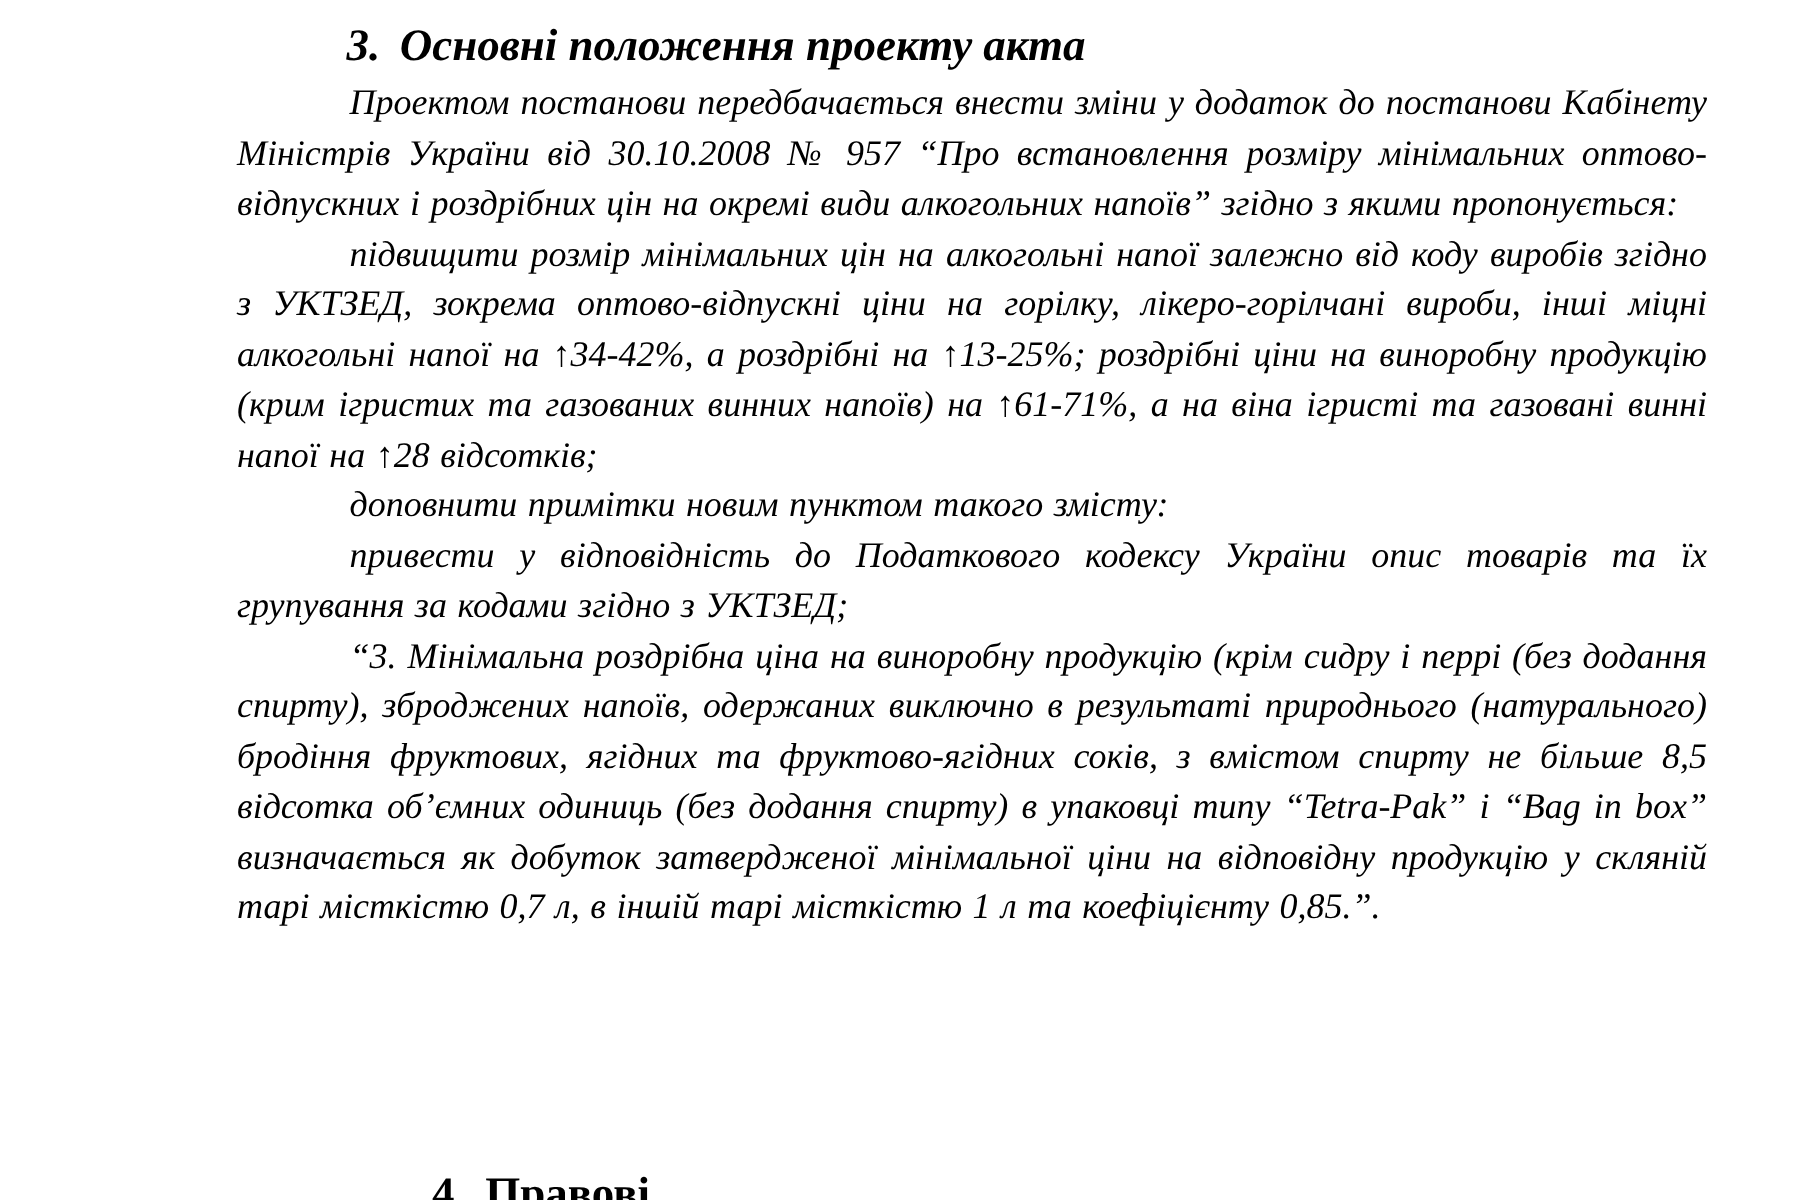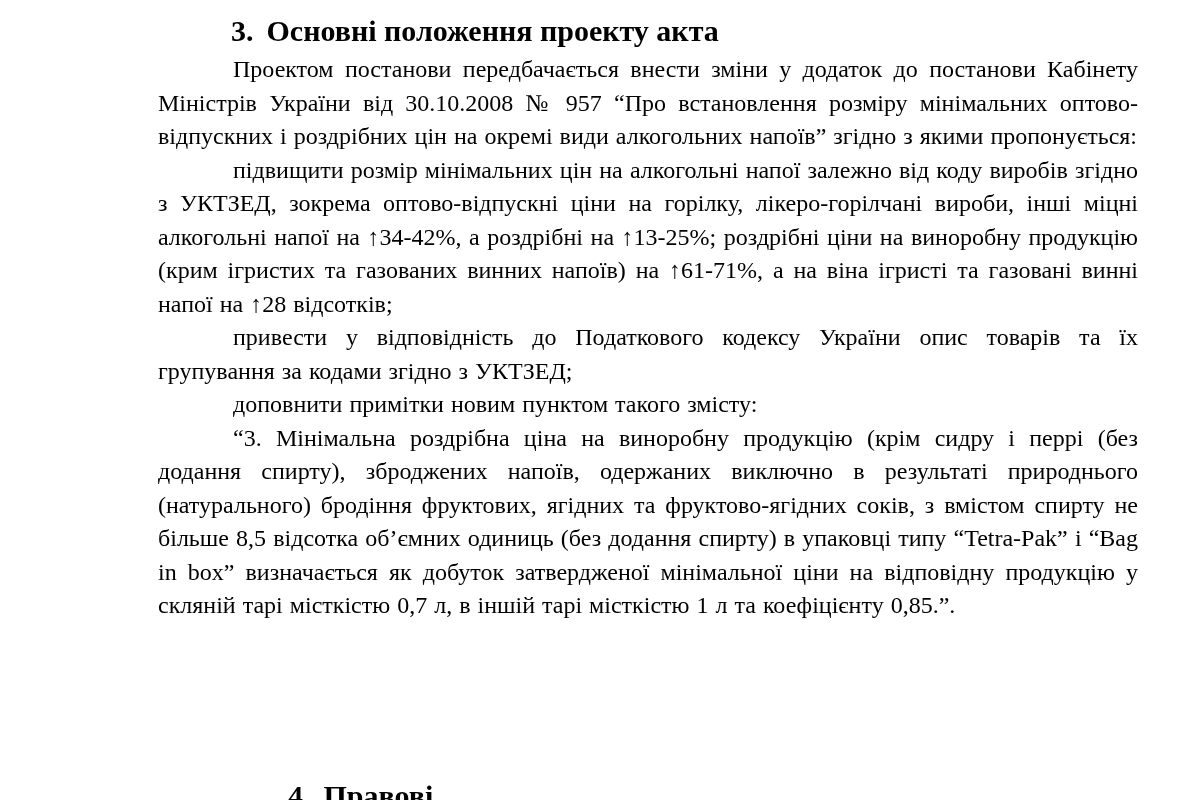--- a/index.html
+++ b/index.html
@@ -10,20 +10,21 @@
     overflow: hidden;
     background: #ffffff;
     color: #000000;
     font-family: "Liberation Serif", serif;
   }
   .doc {
     position: absolute;
     left: 158px;
     top: 14px;
     width: 980px;
+    font-style: italic;
   }
   .section-heading {
     font-weight: bold;
     font-size: 30px;
     line-height: 34px;
     text-indent: 73px;
     white-space: nowrap;
   }
   .section-heading .ttl {
     margin-left: 13px;
@@ -56,21 +57,21 @@
 <body>
 
 <div class="doc">
 
   <div class="section-heading">
     <span class="num">3.</span><span class="ttl">Основні положення проекту акта</span>
   </div>
 
   <p class="first">Проектом постанови передбачається внести зміни у додаток до постанови Кабінету Міністрів України від 30.10.2008 № 957 “Про встановлення розміру мінімальних оптово-відпускних і роздрібних цін на окремі види алкогольних напоїв” згідно з якими пропонується:</p>
   <p>підвищити розмір мінімальних цін на алкогольні напої залежно від коду виробів згідно з УКТЗЕД, зокрема оптово-відпускні ціни на горілку, лікеро-горілчані вироби, інші міцні алкогольні напої на ↑34-42%, а роздрібні на ↑13-25%; роздрібні ціни на виноробну продукцію (крим ігристих та газованих винних напоїв) на ↑61-71%, а на віна ігристі та газовані винні напої на ↑28 відсотків;</p>
+  <p>доповнити примітки новим пунктом такого змісту:</p>
   <p>привести у відповідність до Податкового кодексу України опис товарів та їх групування за кодами згідно з УКТЗЕД;</p>
-  <p>доповнити примітки новим пунктом такого змісту:</p>
   <p>“3. Мінімальна роздрібна ціна на виноробну продукцію (крім сидру і перрі (без додання спирту), зброджених напоїв, одержаних виключно в результаті природнього (натурального) бродіння фруктових, ягідних та фруктово-ягідних соків, з вмістом спирту не більше 8,5 відсотка об’ємних одиниць (без додання спирту) в упаковці типу “Tetra-Pak” і “Bag in box” визначається як добуток затвердженої мінімальної ціни на відповідну продукцію у скляній тарі місткістю 0,7 л, в іншій тарі місткістю 1 л та коефіцієнту 0,85.”.</p>
 
 </div>
 
 <div class="section-heading-bottom">
   <span class="num">4.</span><span class="ttl">Правові</span>
 </div>
 
 </body></html>

